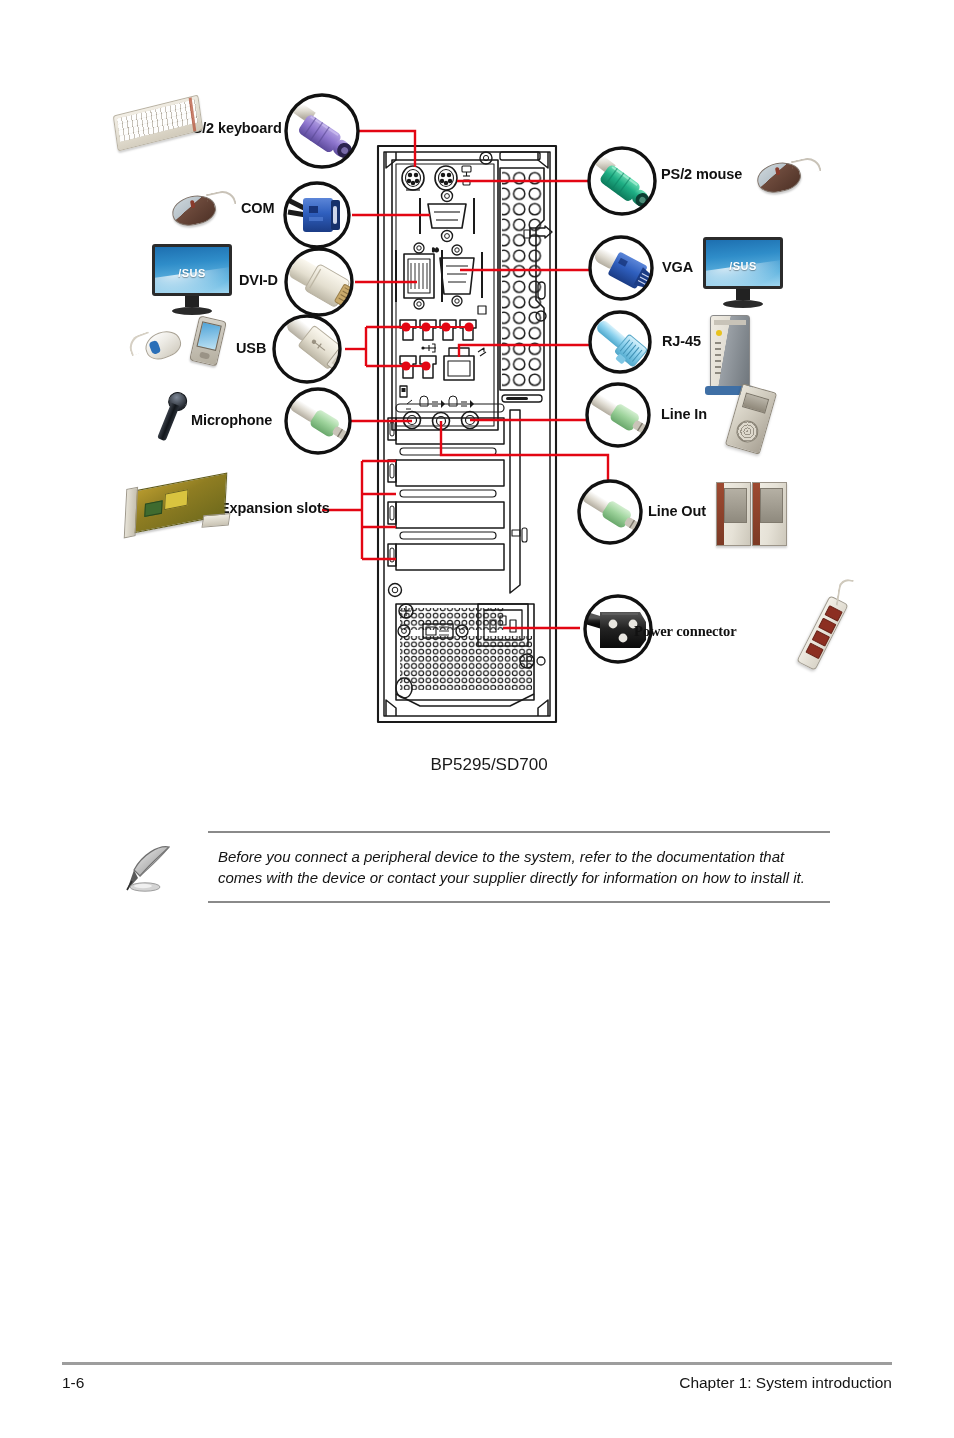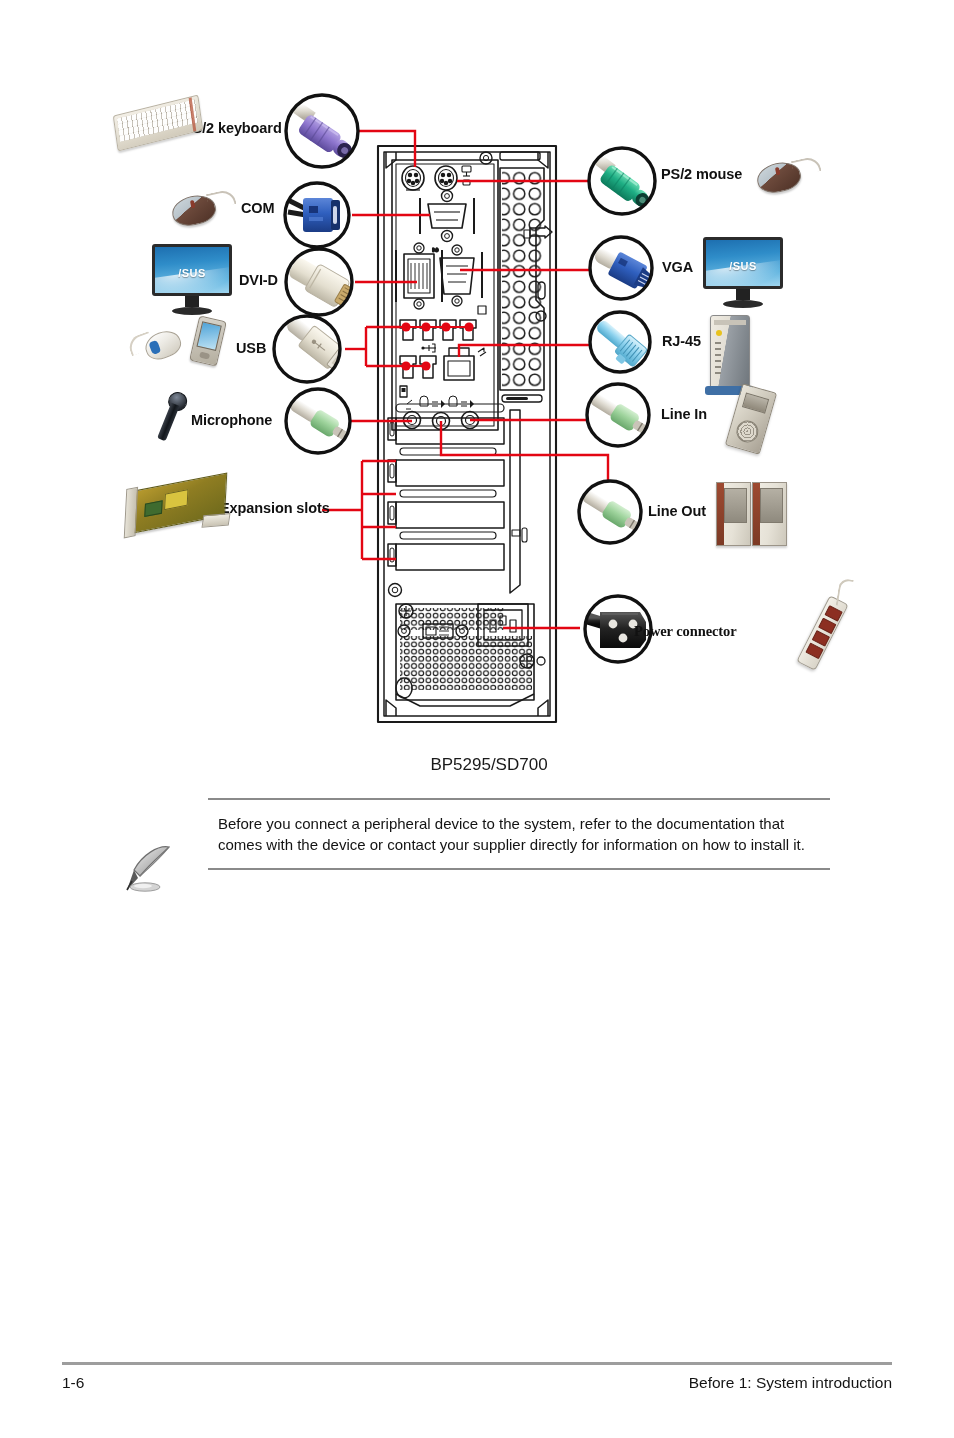--- a/index.html
+++ b/index.html
@@ -50,22 +50,23 @@
     font-size: 17px;
     color: #1a1a1a;
     font-family: "Liberation Sans", sans-serif;
   }
   #model-caption .cap-inner { display: inline-block; margin-left: 24px; }
 
   
   #note-box {
     position: absolute;
     left: 208px;
-    top: 798px;
+    top: 831px;
     width: 622px;
+    font-style: italic;
   }
   #note-box .rule {
     height: 2px;
     background: #8a8a8a;
     width: 100%;
   }
   #note-box .note-body {
     padding: 13px 2px 13px 10px;
     font-size: 15px;
     line-height: 21px;
@@ -1001,14 +1002,14 @@
 
 <div id="note-box">
   <div class="rule"></div>
   <div class="note-body">Before you connect a peripheral device to the system, refer to the documentation that comes with the device or contact your supplier directly for information on how to install it.</div>
   <div class="rule"></div>
 </div>
 
 <div id="footer-rule"></div>
 <div id="footer">
   <span>1-6</span>
-  <span>Before 1: System introduction</span>
+  <span>Chapter 1: System introduction</span>
 </div>
 
 </body></html>

